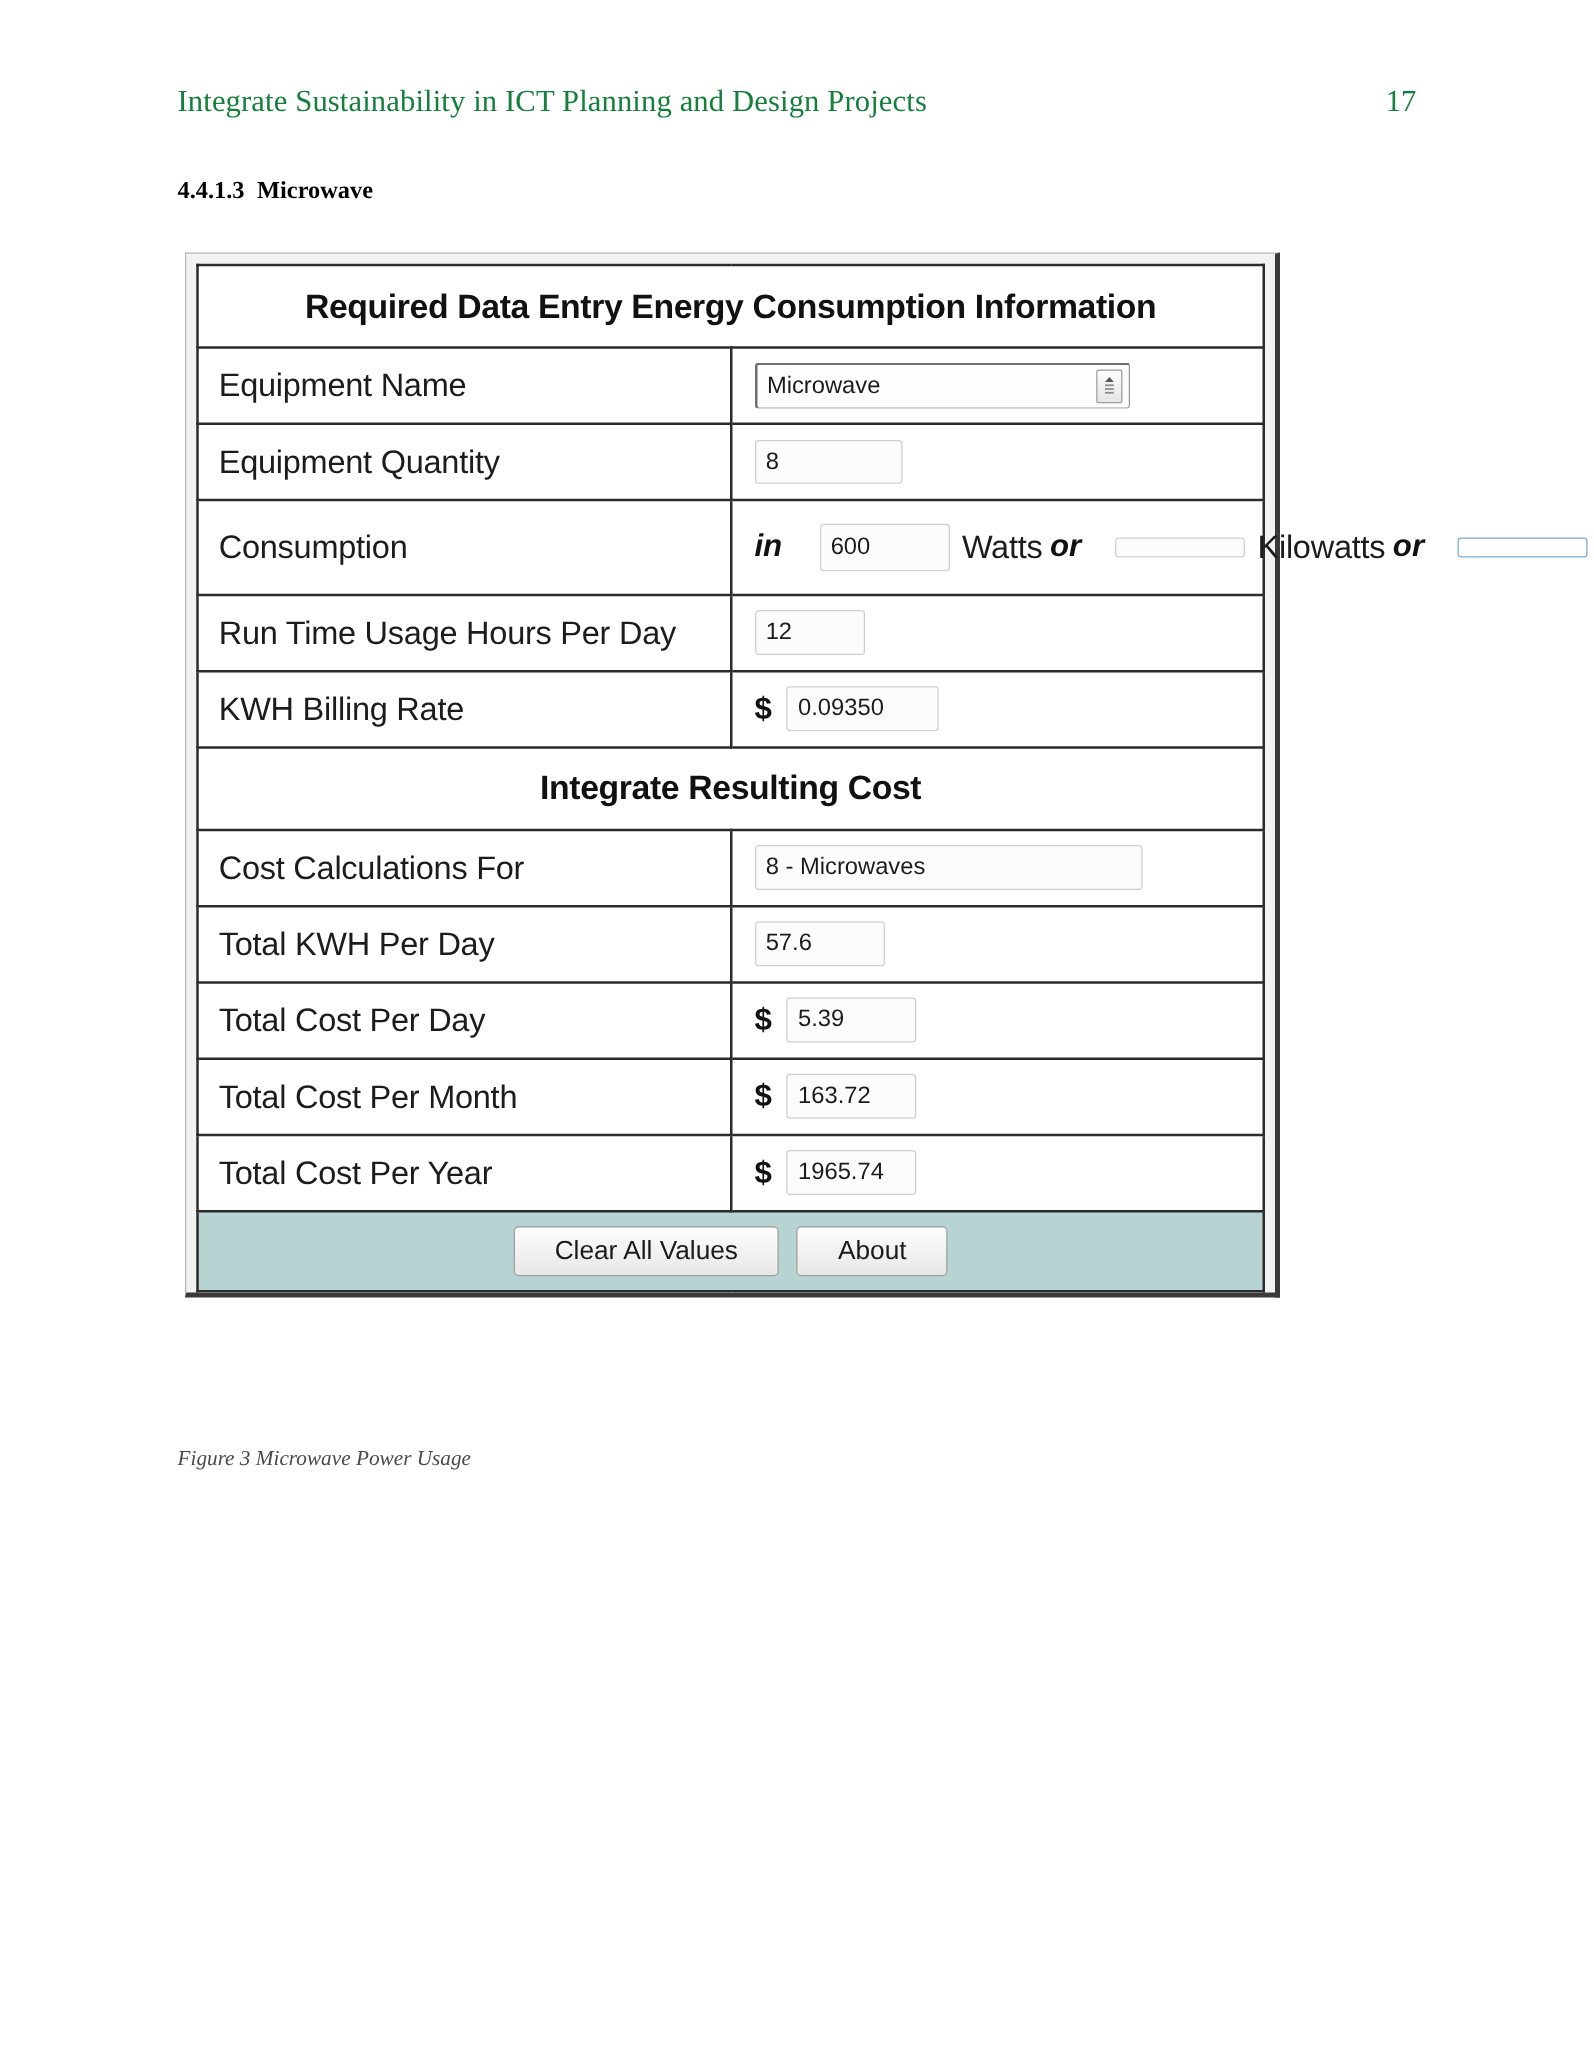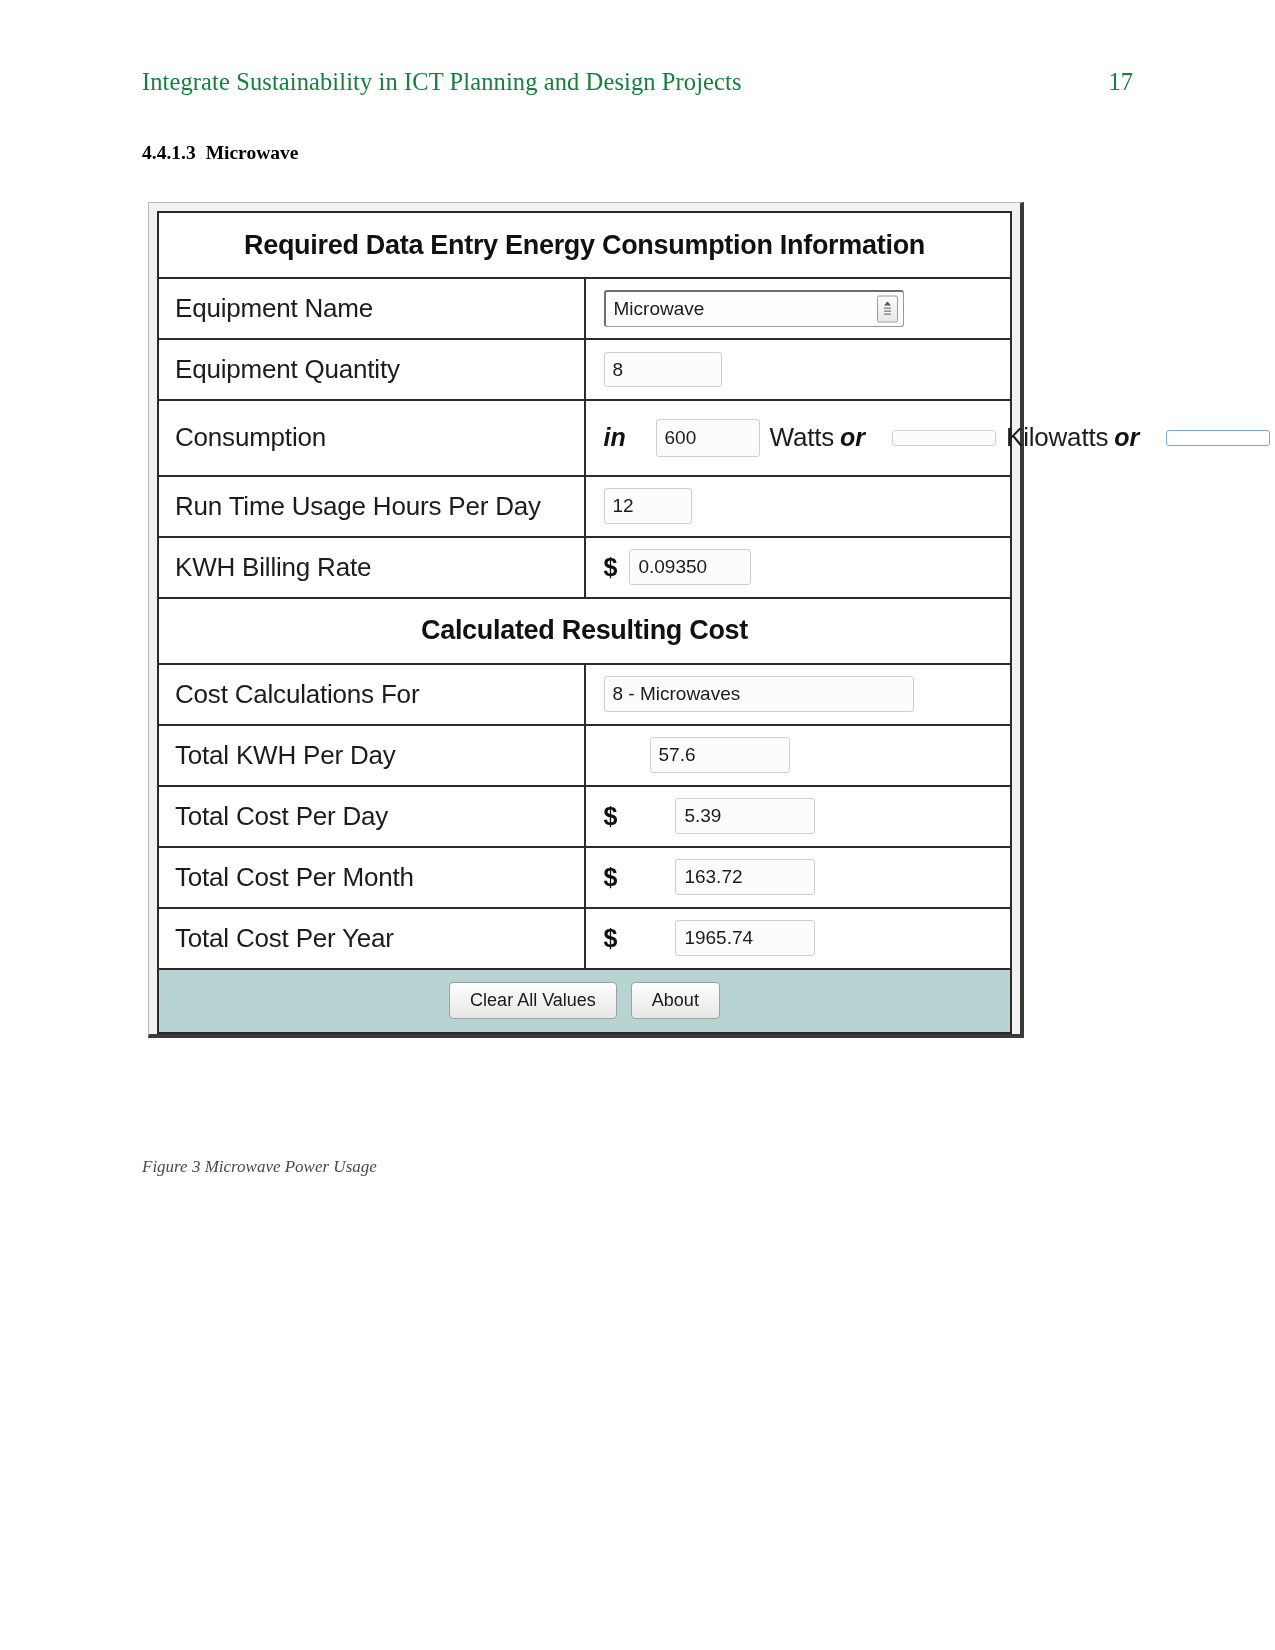--- a/index.html
+++ b/index.html
@@ -141,21 +141,21 @@
     justify-content: center;
   }
   .spinner svg { display: block; }
 
   .fld.qty { width: 118px; }
   .fld.num-small { width: 88px; }
   .fld.rate { width: 122px; }
   .fld.consume { width: 104px; padding: 7px 8px; }
   .fld.consume.focused { border: 1px solid #7aa7d4; background: #ffffff; }
   .fld.wide { width: 310px; }
-  .fld.money { width: 140px; margin-left: 46px; }
+  .fld.money { width: 104px; }
 
   .dollar {
     font-family: "Liberation Sans", sans-serif;
     font-weight: bold;
     font-size: 25px;
     color: #111;
     margin-right: 8px;
     vertical-align: middle;
   }
 
@@ -190,26 +190,26 @@
 
   
   .btn-row {
     display: flex;
     justify-content: center;
     align-items: center;
     gap: 14px;
   }
   .btn {
     font-family: "Liberation Sans", sans-serif;
-    font-size: 18px;
+    font-size: 21px;
     color: #1a1a1a;
     background: linear-gradient(#fdfdfd, #e7e7e7);
     border: 1px solid #9f9f9f;
     border-radius: 4px;
-    padding: 7px 20px;
+    padding: 7px 32px;
     cursor: pointer;
     white-space: nowrap;
   }
 
   
   .caption {
     position: absolute;
     top: 1157px;
     left: 142px;
     font-family: "Liberation Serif", serif;
@@ -300,21 +300,21 @@
 
       <tr>
         <td class="label-cell">KWH Billing Rate</td>
         <td class="value-cell">
           <span class="dollar">$</span>
           <span class="fld rate">0.09350</span>
         </td>
       </tr>
 
       <tr>
-        <td class="band" colspan="2">Calculated Resulting Cost</td>
+        <td class="band" colspan="2">Integrate Resulting Cost</td>
       </tr>
 
       <tr>
         <td class="label-cell">Cost Calculations For</td>
         <td class="value-cell">
           <span class="fld wide">8 - Microwaves</span>
         </td>
       </tr>
 
       <tr>

